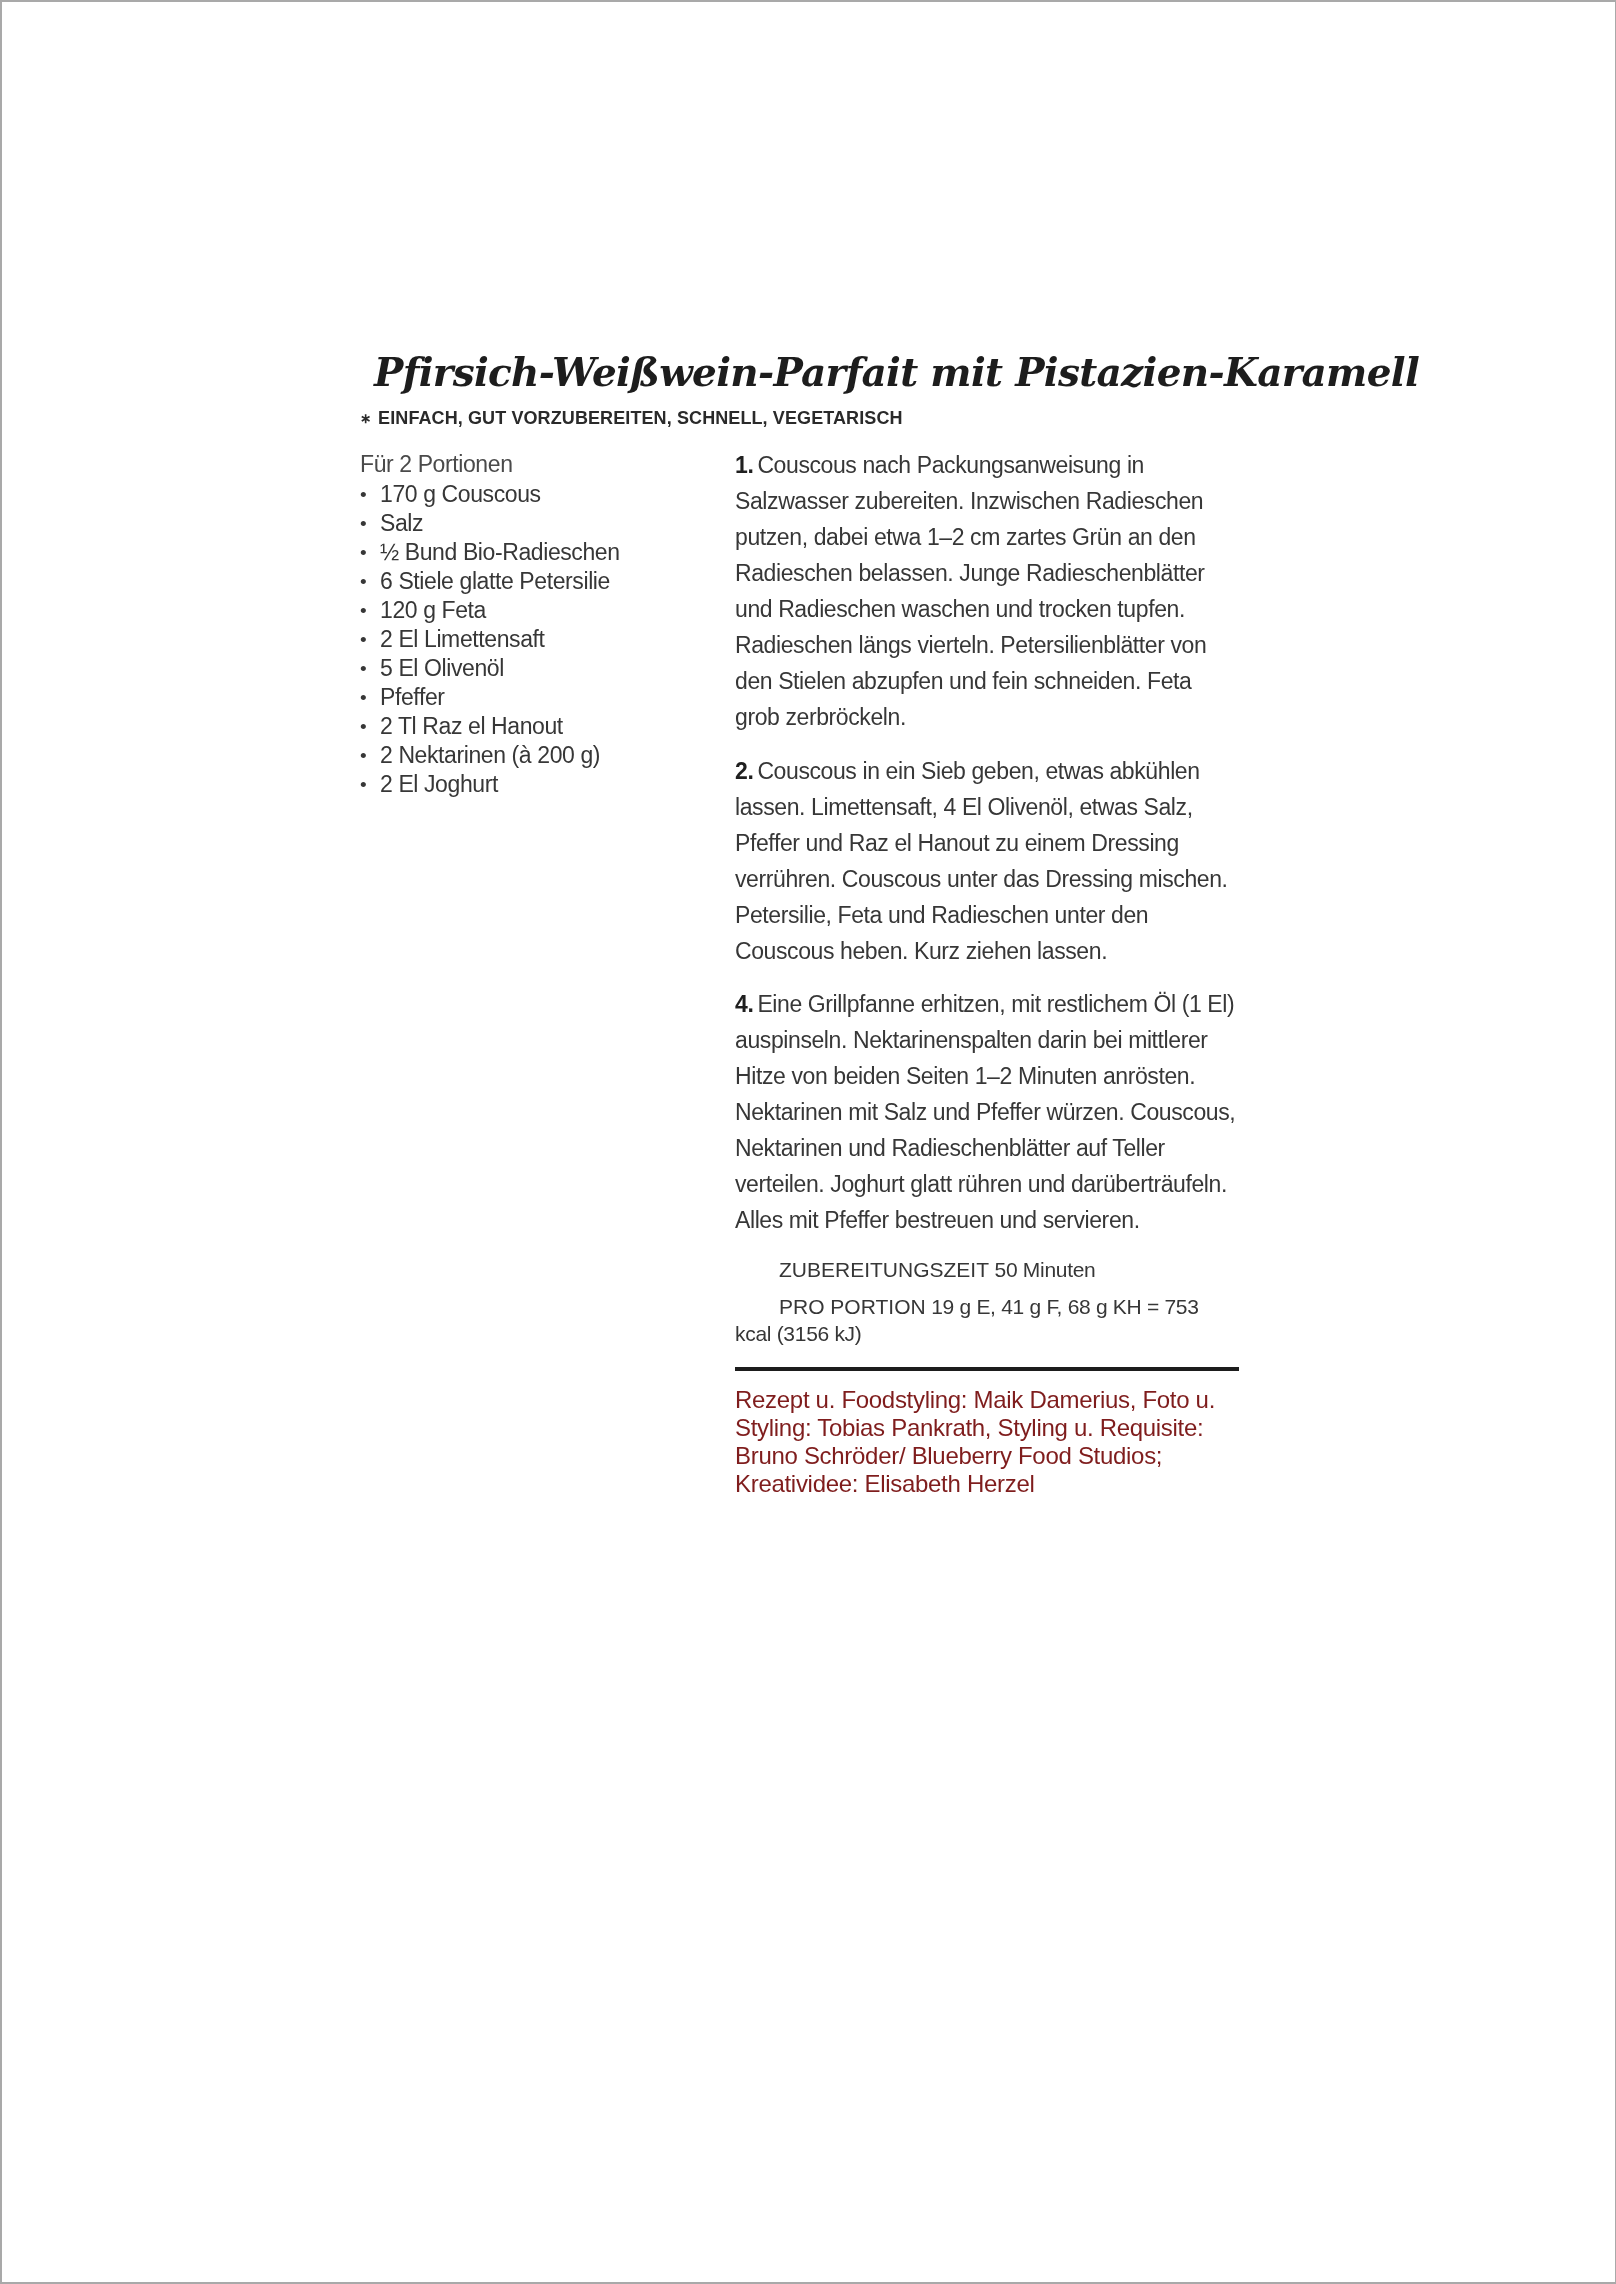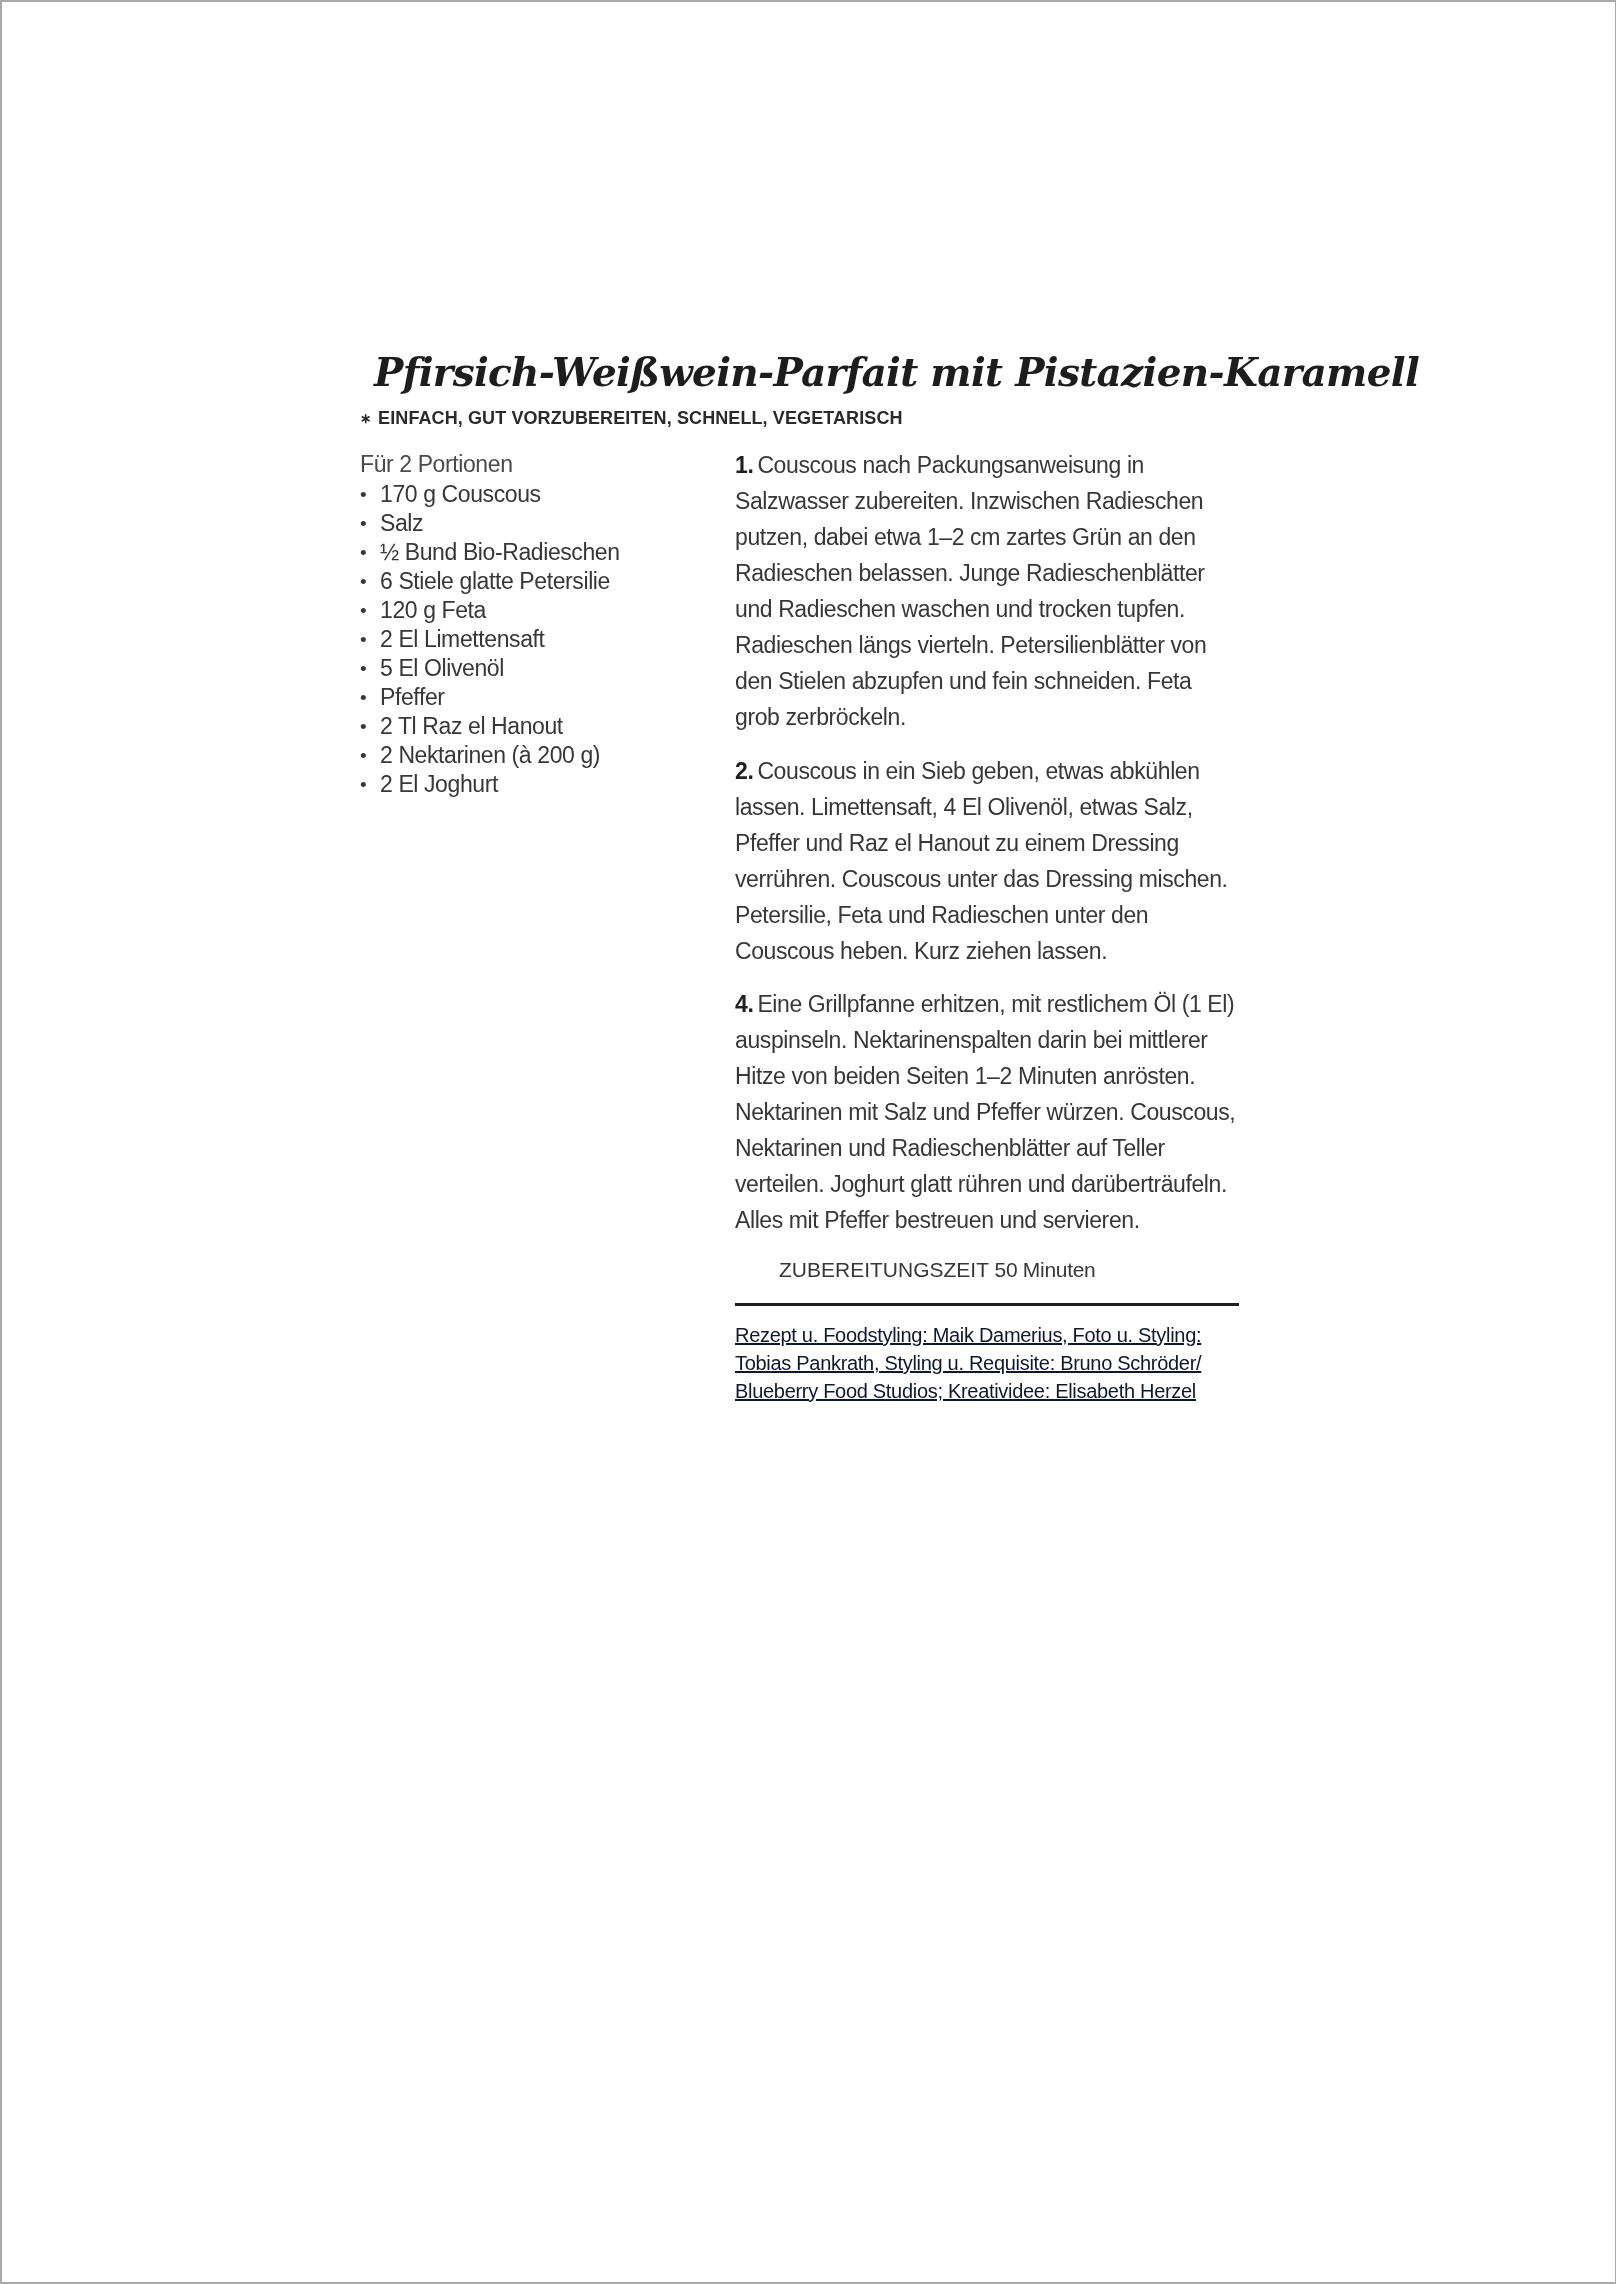--- a/index.html
+++ b/index.html
@@ -75,25 +75,24 @@
   .meta .caps{letter-spacing:0;margin-left:44px;}
   .rule{
     border:none;
     height:3.4px;
     background:#1d1d1d;
     margin:20px 0 15px 0;
     width:504px;
   }
   .credits{
     margin:0;
-    font-size:20px;
+    font-size:24px;
     line-height:28px;
     letter-spacing:-0.3px;
-    color:#0f172a;
-    text-decoration:underline;
+    color:#7f1d1d;
   }
 </style>
 </head>
 <body>
 
 <div class="page">
 
   <div class="header">
     <h1 class="recipe-title">Pfirsich-Weißwein-Parfait mit Pistazien-Karamell</h1>
     <div class="tag-line">
@@ -151,20 +150,21 @@
         </li>
     </ul>
   </div>
 
   <div class="col-right">
     <p class="step"><span class="step-num">1.</span><span>Couscous nach Packungsanweisung in Salzwasser zubereiten. Inzwischen Radieschen putzen, dabei etwa 1–2 cm zartes Grün an den Radieschen belassen. Junge Radieschenblätter und Radieschen waschen und trocken tupfen. Radieschen längs vierteln. Petersilienblätter von den Stielen abzupfen und fein schneiden. Feta grob zerbröckeln.</span></p>
     <p class="step"><span class="step-num">2.</span><span>Couscous in ein Sieb geben, etwas abkühlen lassen. Limettensaft, 4 El Olivenöl, etwas Salz, Pfeffer und Raz el Hanout zu einem Dressing verrühren. Couscous unter das Dressing mischen. Petersilie, Feta und Radieschen unter den Couscous heben. Kurz ziehen lassen.</span></p>
     <p class="step"><span class="step-num">4.</span><span>Eine Grillpfanne erhitzen, mit restlichem Öl (1 El) auspinseln. Nektarinenspalten darin bei mittlerer Hitze von beiden Seiten 1–2 Minuten anrösten. Nektarinen mit Salz und Pfeffer würzen. Couscous, Nektarinen und Radieschenblätter auf Teller verteilen. Joghurt glatt rühren und darüberträufeln. Alles mit Pfeffer bestreuen und servieren.</span></p>
 
     <p class="meta"><span class="caps">ZUBEREITUNGSZEIT</span> <span>50 Minuten</span></p>
+    <p class="meta"><span class="caps">PRO PORTION</span> <span>19 g E, 41 g F, 68 g KH = 753 kcal (3156 kJ)</span></p>
 
     <hr class="rule">
 
     <p class="credits">Rezept u. Foodstyling: Maik Damerius, Foto u. Styling: Tobias Pankrath, Styling u. Requisite: Bruno Schröder/ Blueberry Food Studios; Kreatividee: Elisabeth Herzel</p>
   </div>
 
 </div>
 
 
 </body></html>

